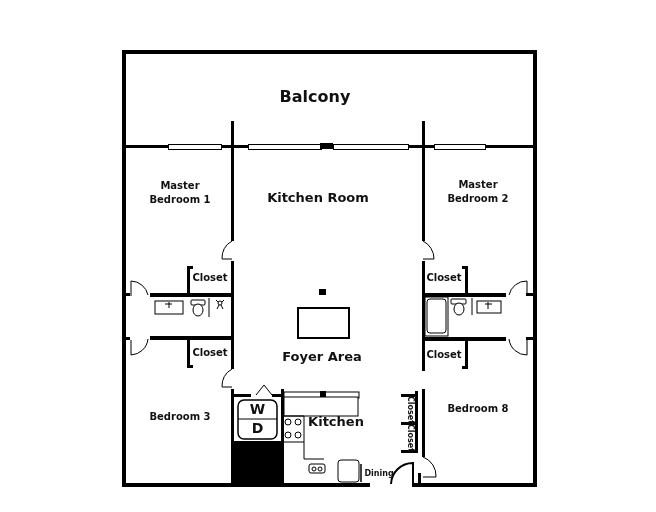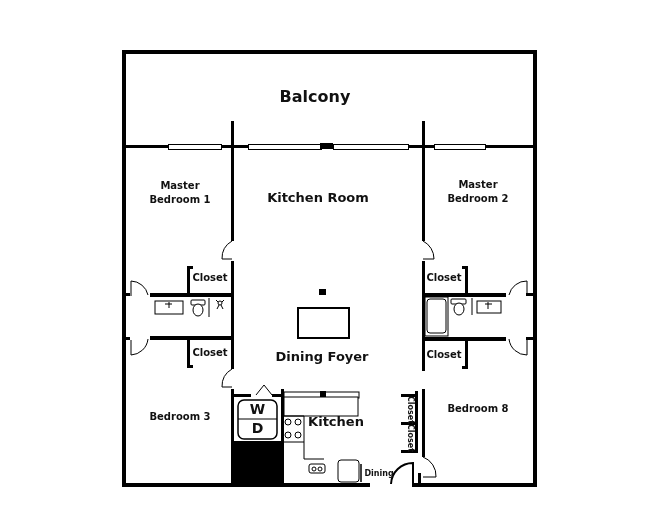--- a/index.html
+++ b/index.html
@@ -150,21 +150,21 @@
     <rect x="309" y="453" width="16" height="9" rx="2" fill="#fff" stroke="#000" stroke-width="1"></rect>
     <circle cx="314" cy="458" r="2" fill="none" stroke="#000" stroke-width="1"></circle>
     <circle cx="320" cy="458" r="2" fill="none" stroke="#000" stroke-width="1"></circle>
 
     <rect x="338" y="449" width="21" height="22" rx="3" fill="#fff" stroke="#000" stroke-width="1"></rect>
     <line x1="361" y1="453" x2="361" y2="471" stroke="#000" stroke-width="1.5"></line>
   </svg>
 
   <div class="lbl xl" style="left:270px;top:76px;width:90px;">Balcony</div>
   <div class="lbl md" style="left:258px;top:179px;width:120px;font-size:13px;">Kitchen Room</div>
-  <div class="lbl md" style="left:262px;top:338px;width:120px;font-size:13px;">Dining Foyer</div>
+  <div class="lbl md" style="left:262px;top:338px;width:120px;font-size:13px;">Foyer Area</div>
   <div class="lbl md" style="left:303px;top:403px;width:66px;font-size:13px;">Kitchen</div>
 
   <div class="lbl sm" style="left:150px;top:169px;width:60px;">Master</div>
   <div class="lbl sm" style="left:140px;top:183px;width:80px;">Bedroom 1</div>
   <div class="lbl sm" style="left:448px;top:168px;width:60px;">Master</div>
   <div class="lbl sm" style="left:438px;top:182px;width:80px;">Bedroom 2</div>
   <div class="lbl sm" style="left:140px;top:400px;width:80px;">Bedroom 3</div>
   <div class="lbl sm" style="left:438px;top:392px;width:80px;">Bedroom 8</div>
   <div class="lbl xs" style="left:364px;top:458px;width:30px;">Dining</div>
 

